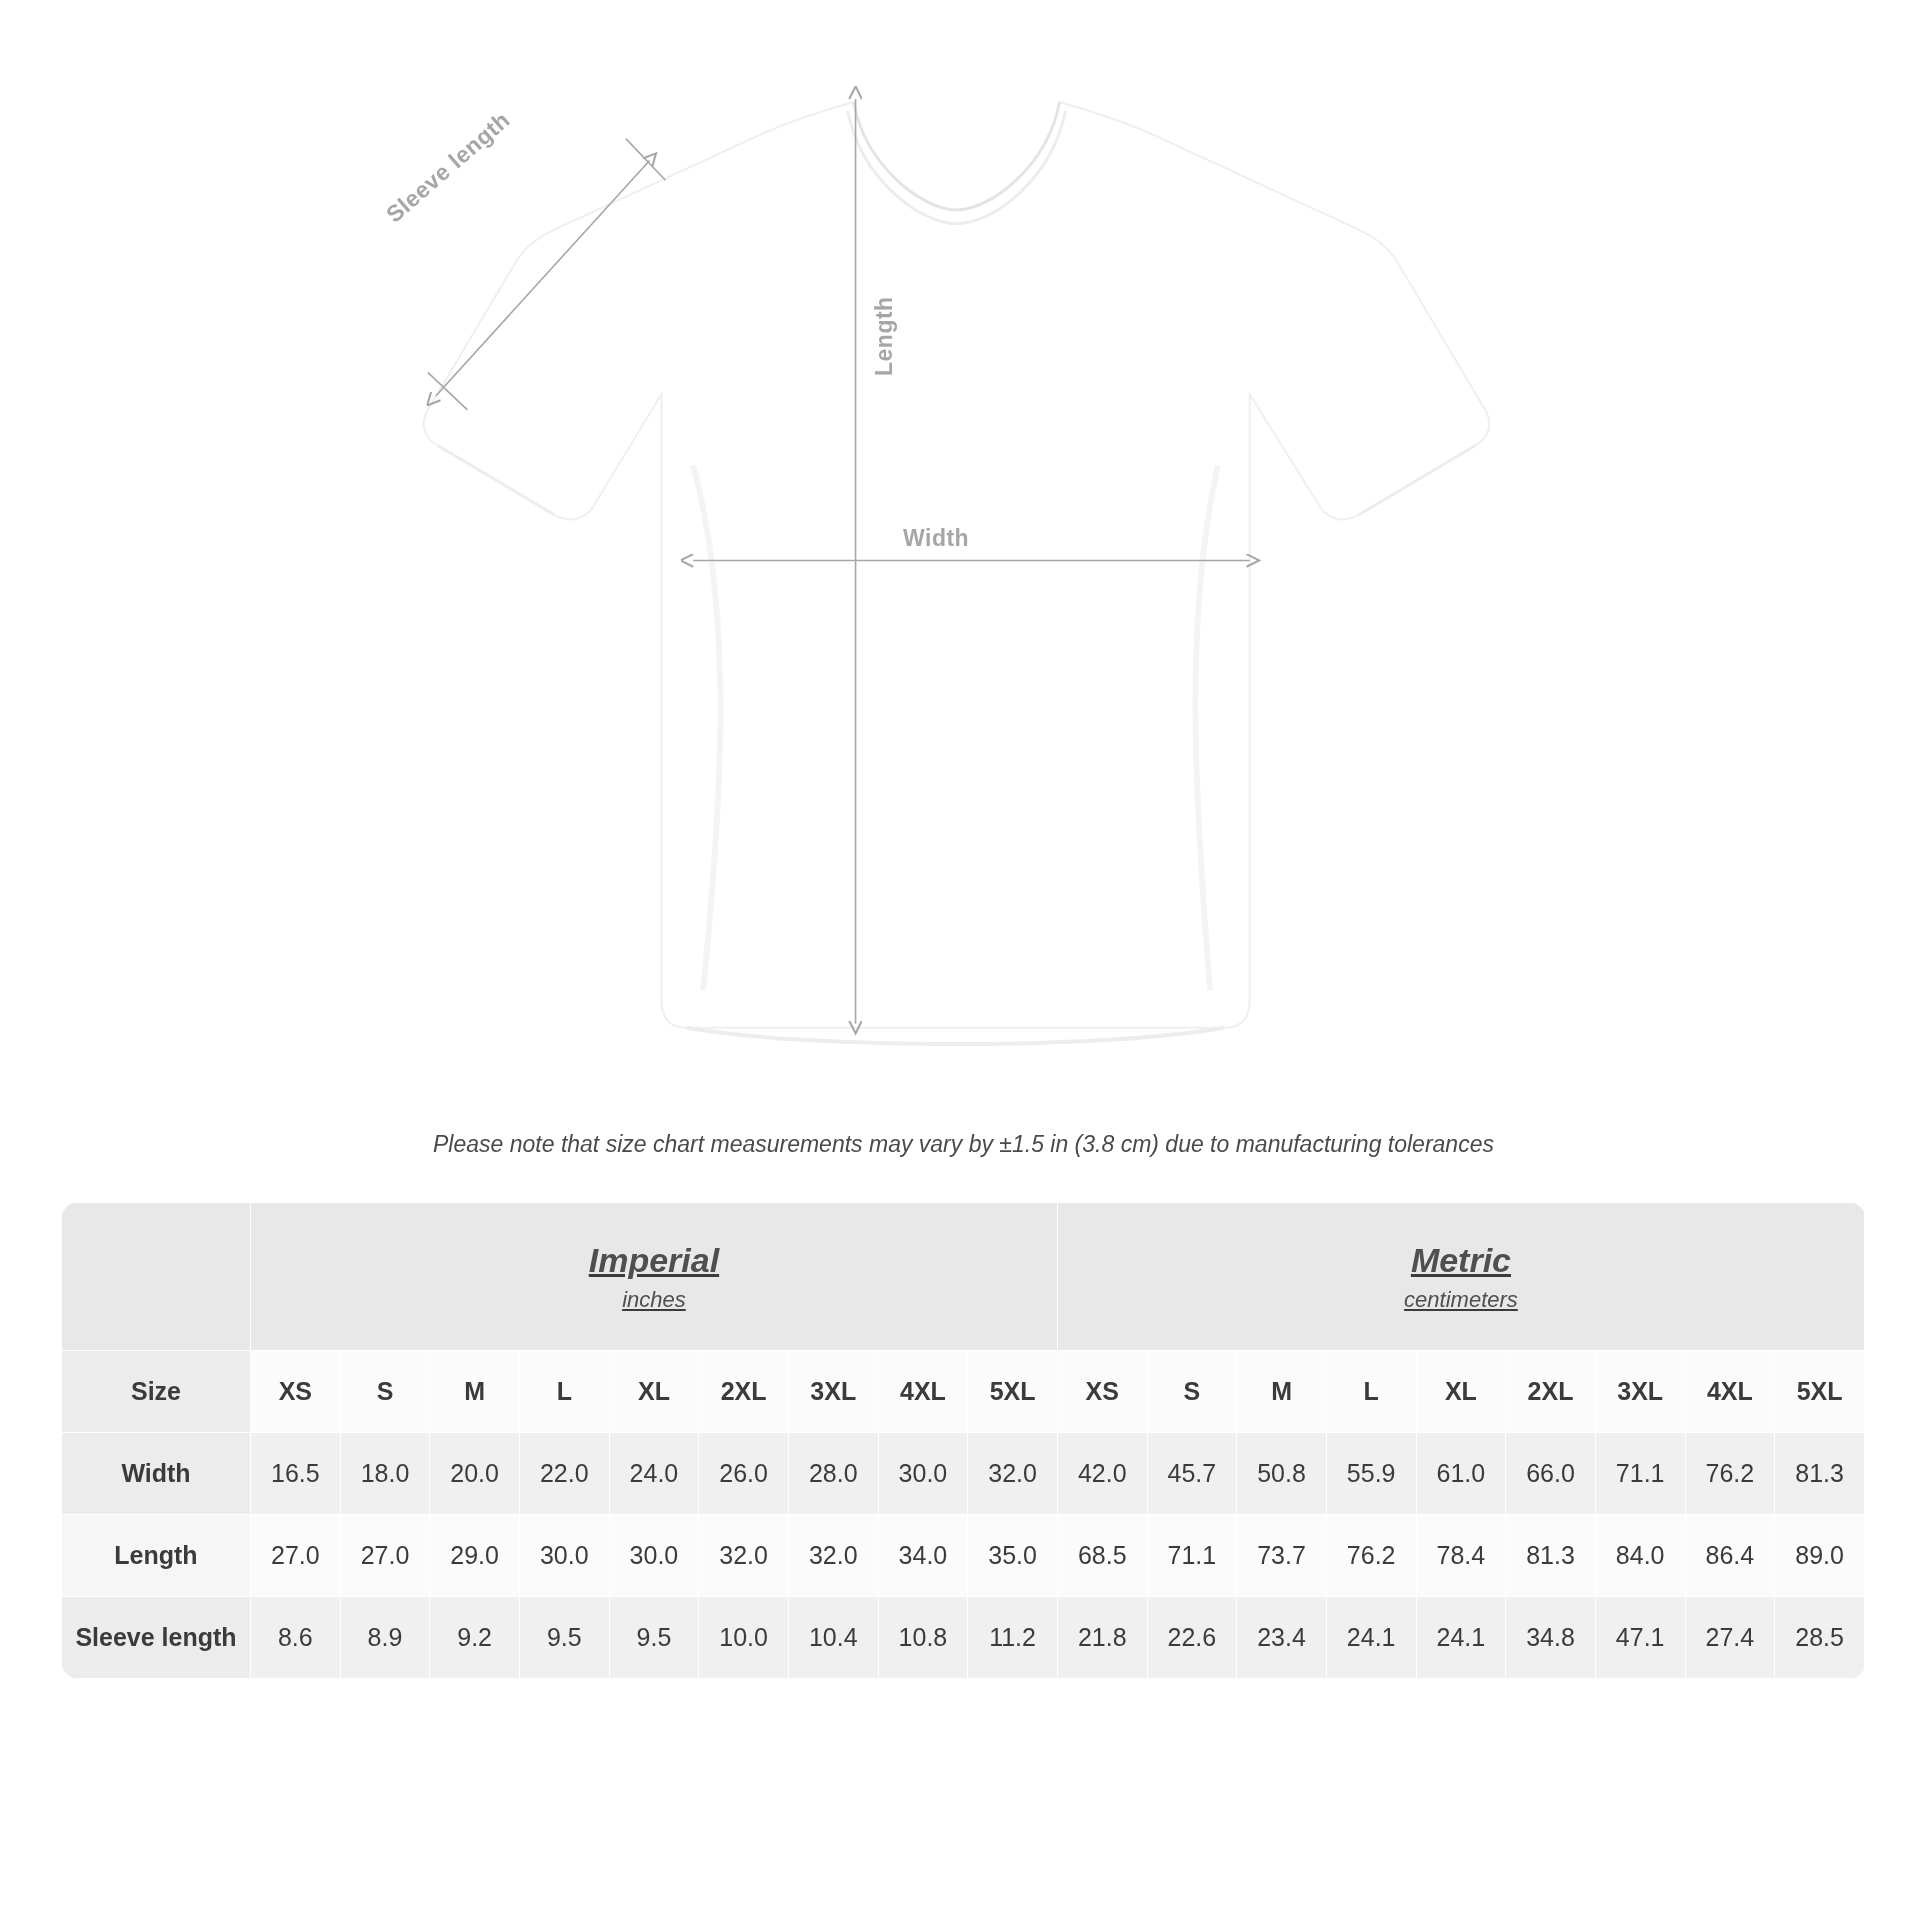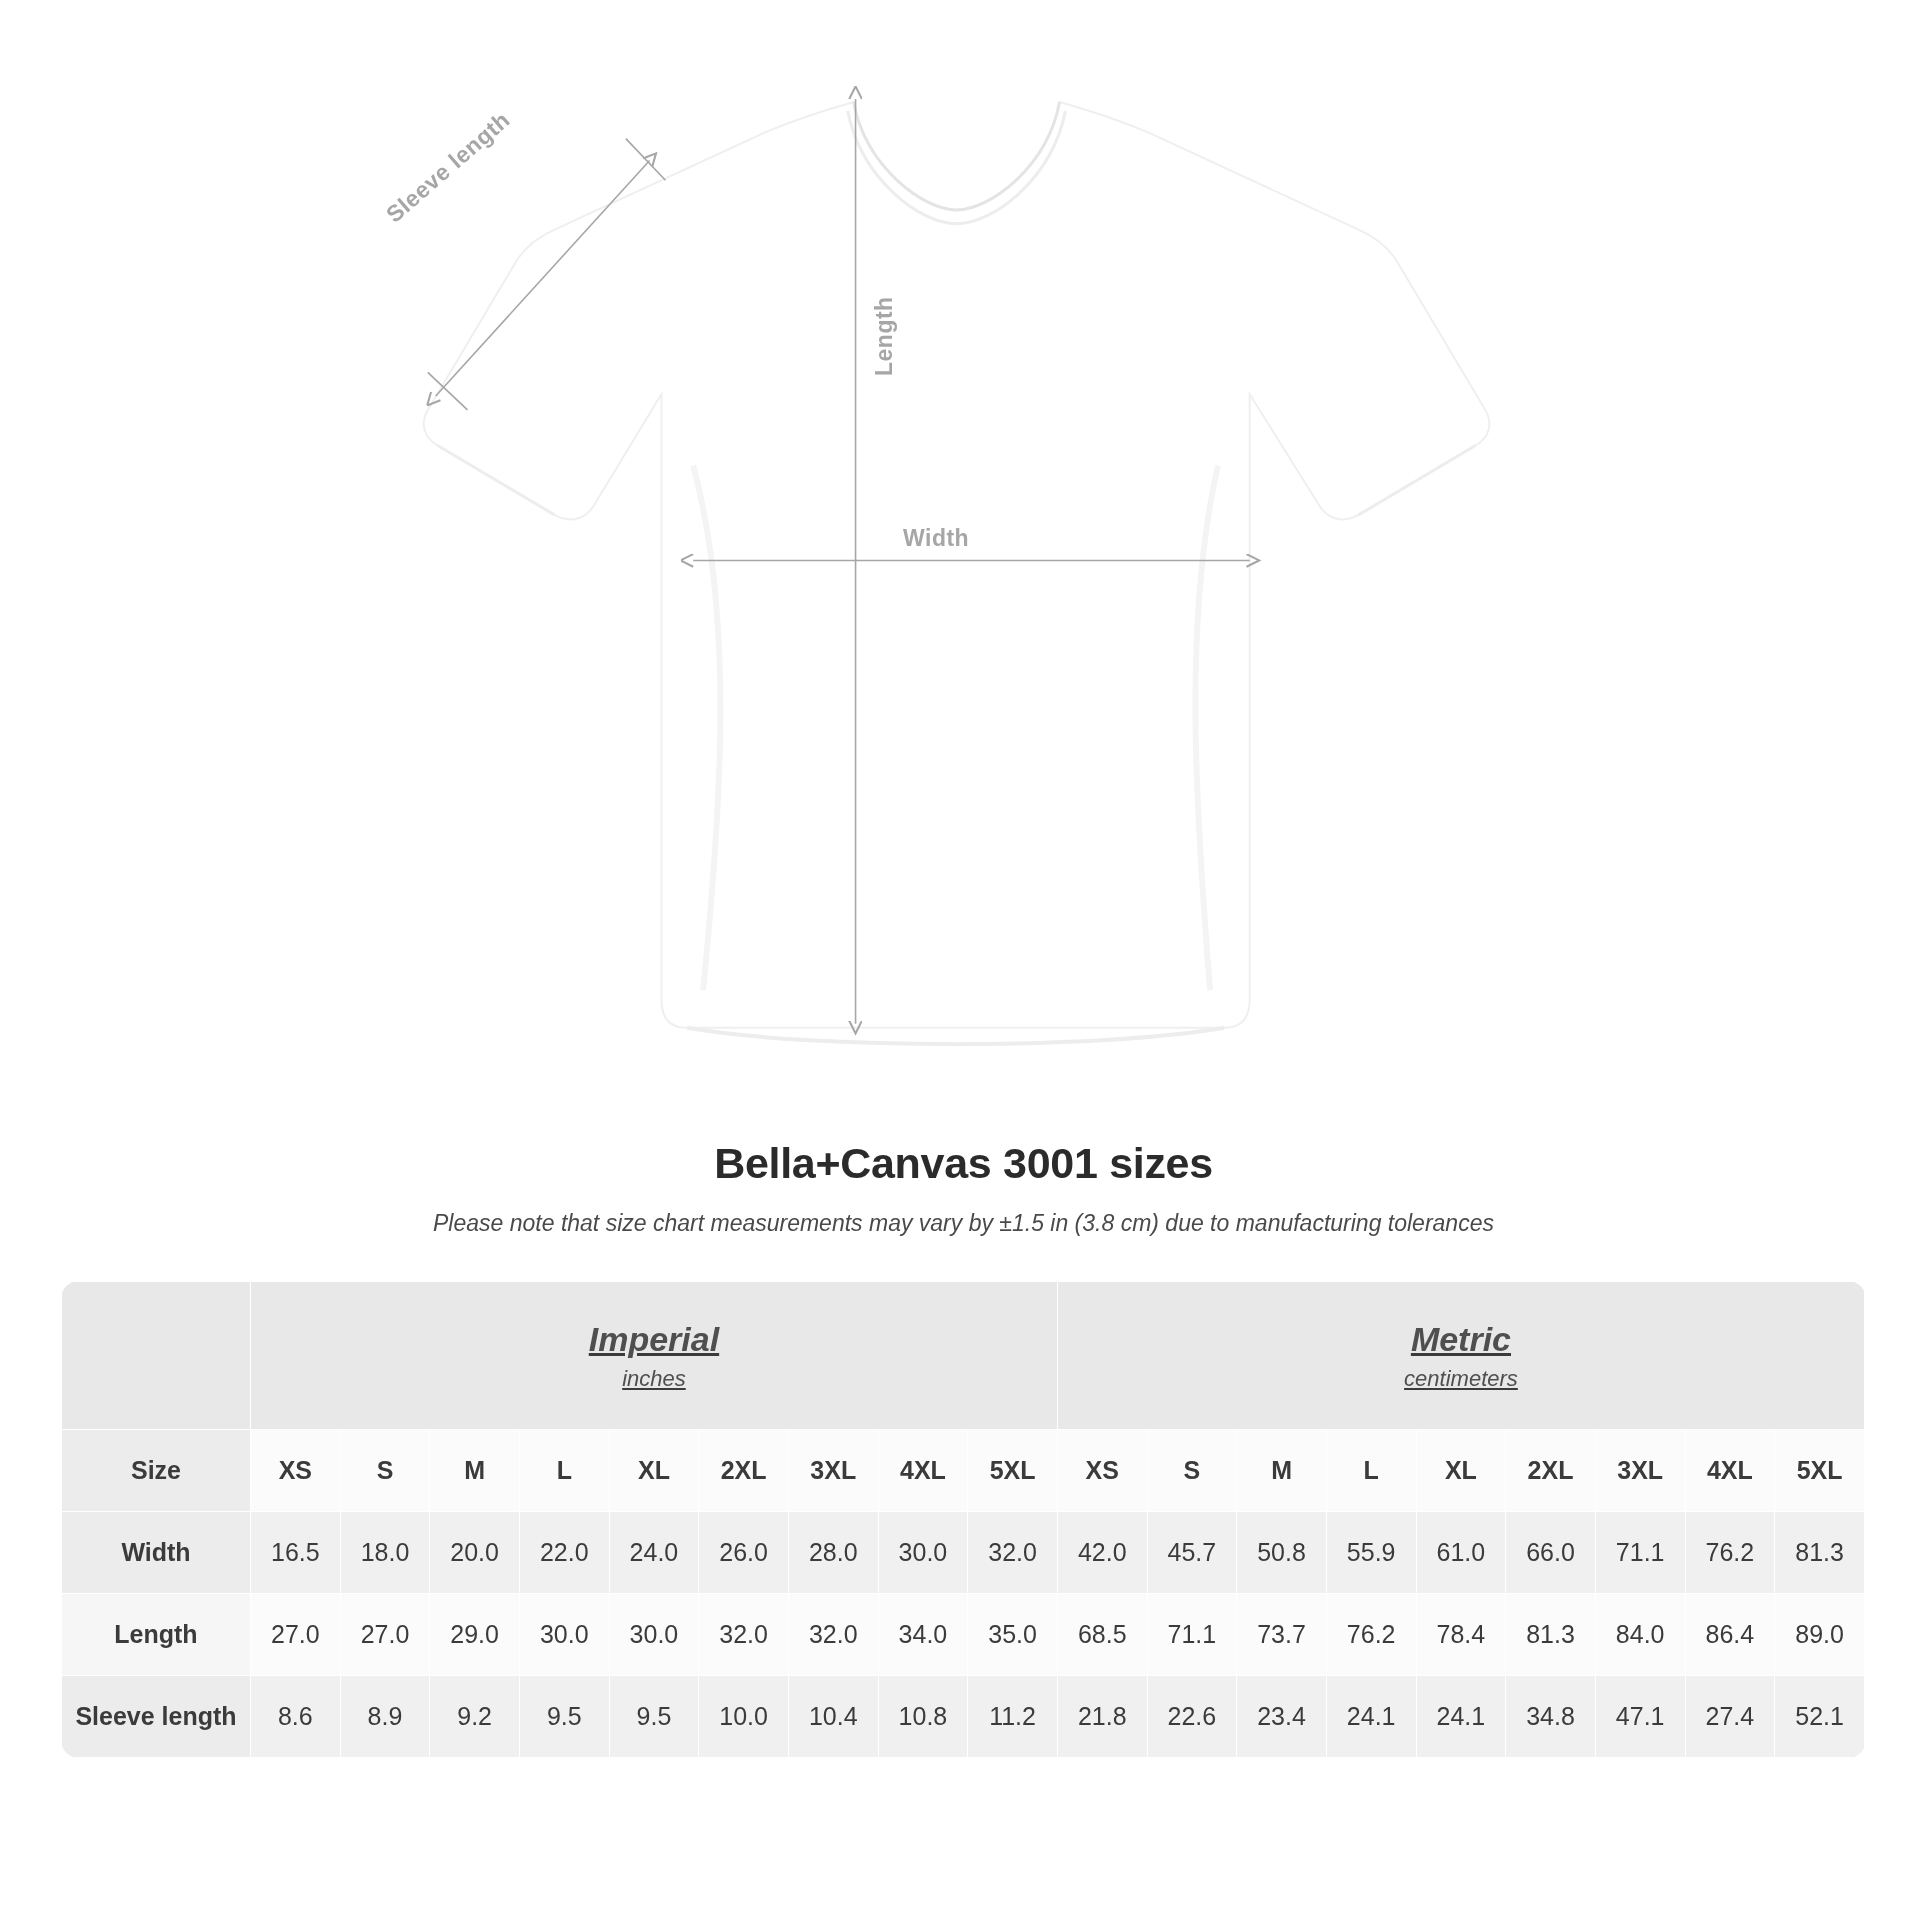--- a/index.html
+++ b/index.html
@@ -206,21 +206,20 @@
       <g>
         <line x1="700" y1="566" x2="1262" y2="566" stroke="#a6a6a6" stroke-width="1.6" marker-start="url(#arrowStart)" marker-end="url(#arrowEnd)"></line>
       </g>
     </svg>
 
     <div class="dim-label label-sleeve">Sleeve length</div>
     <div class="dim-label label-length">Length</div>
     <div class="dim-label label-width">Width</div>
   </div>
 
-  <h1 class="title">Bella+Canvas 3001 sizes</h1>
   <p class="subtitle">Please note that size chart measurements may vary by ±1.5 in (3.8 cm) due to manufacturing tolerances</p>
 
   <div class="table-wrap">
     <table class="size-table">
       <tbody>
         <tr>
           <td class="sys-head corner-cell col-first"></td>
           <td class="sys-head" colspan="9">
             <div class="sys-name">Imperial</div>
             <div class="sys-unit">inches</div>
@@ -309,20 +308,20 @@
           <td>10.8</td>
           <td>11.2</td>
           <td>21.8</td>
           <td>22.6</td>
           <td>23.4</td>
           <td>24.1</td>
           <td>24.1</td>
           <td>34.8</td>
           <td>47.1</td>
           <td>27.4</td>
-          <td>52.1</td>
+          <td>28.5</td>
         </tr>
       </tbody>
     </table>
   </div>
 
 </div>
 
 
 </body></html>

